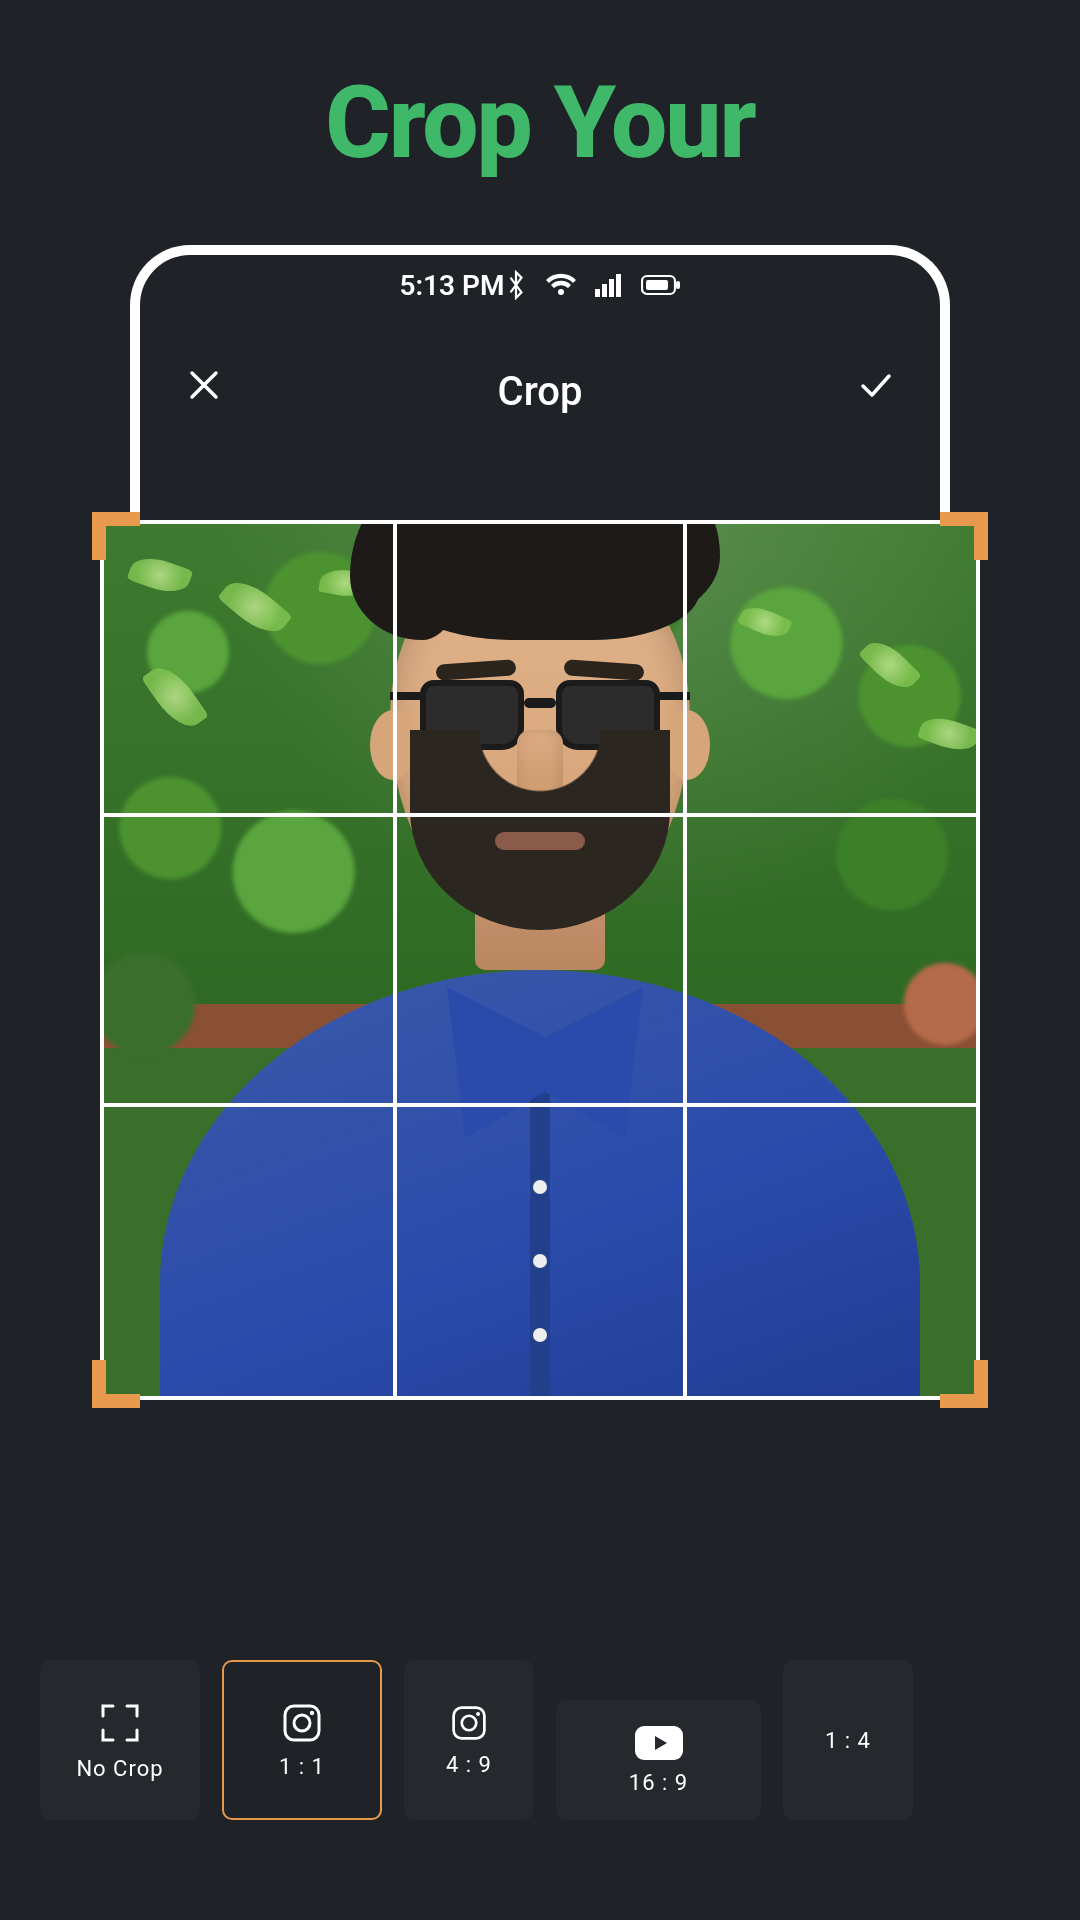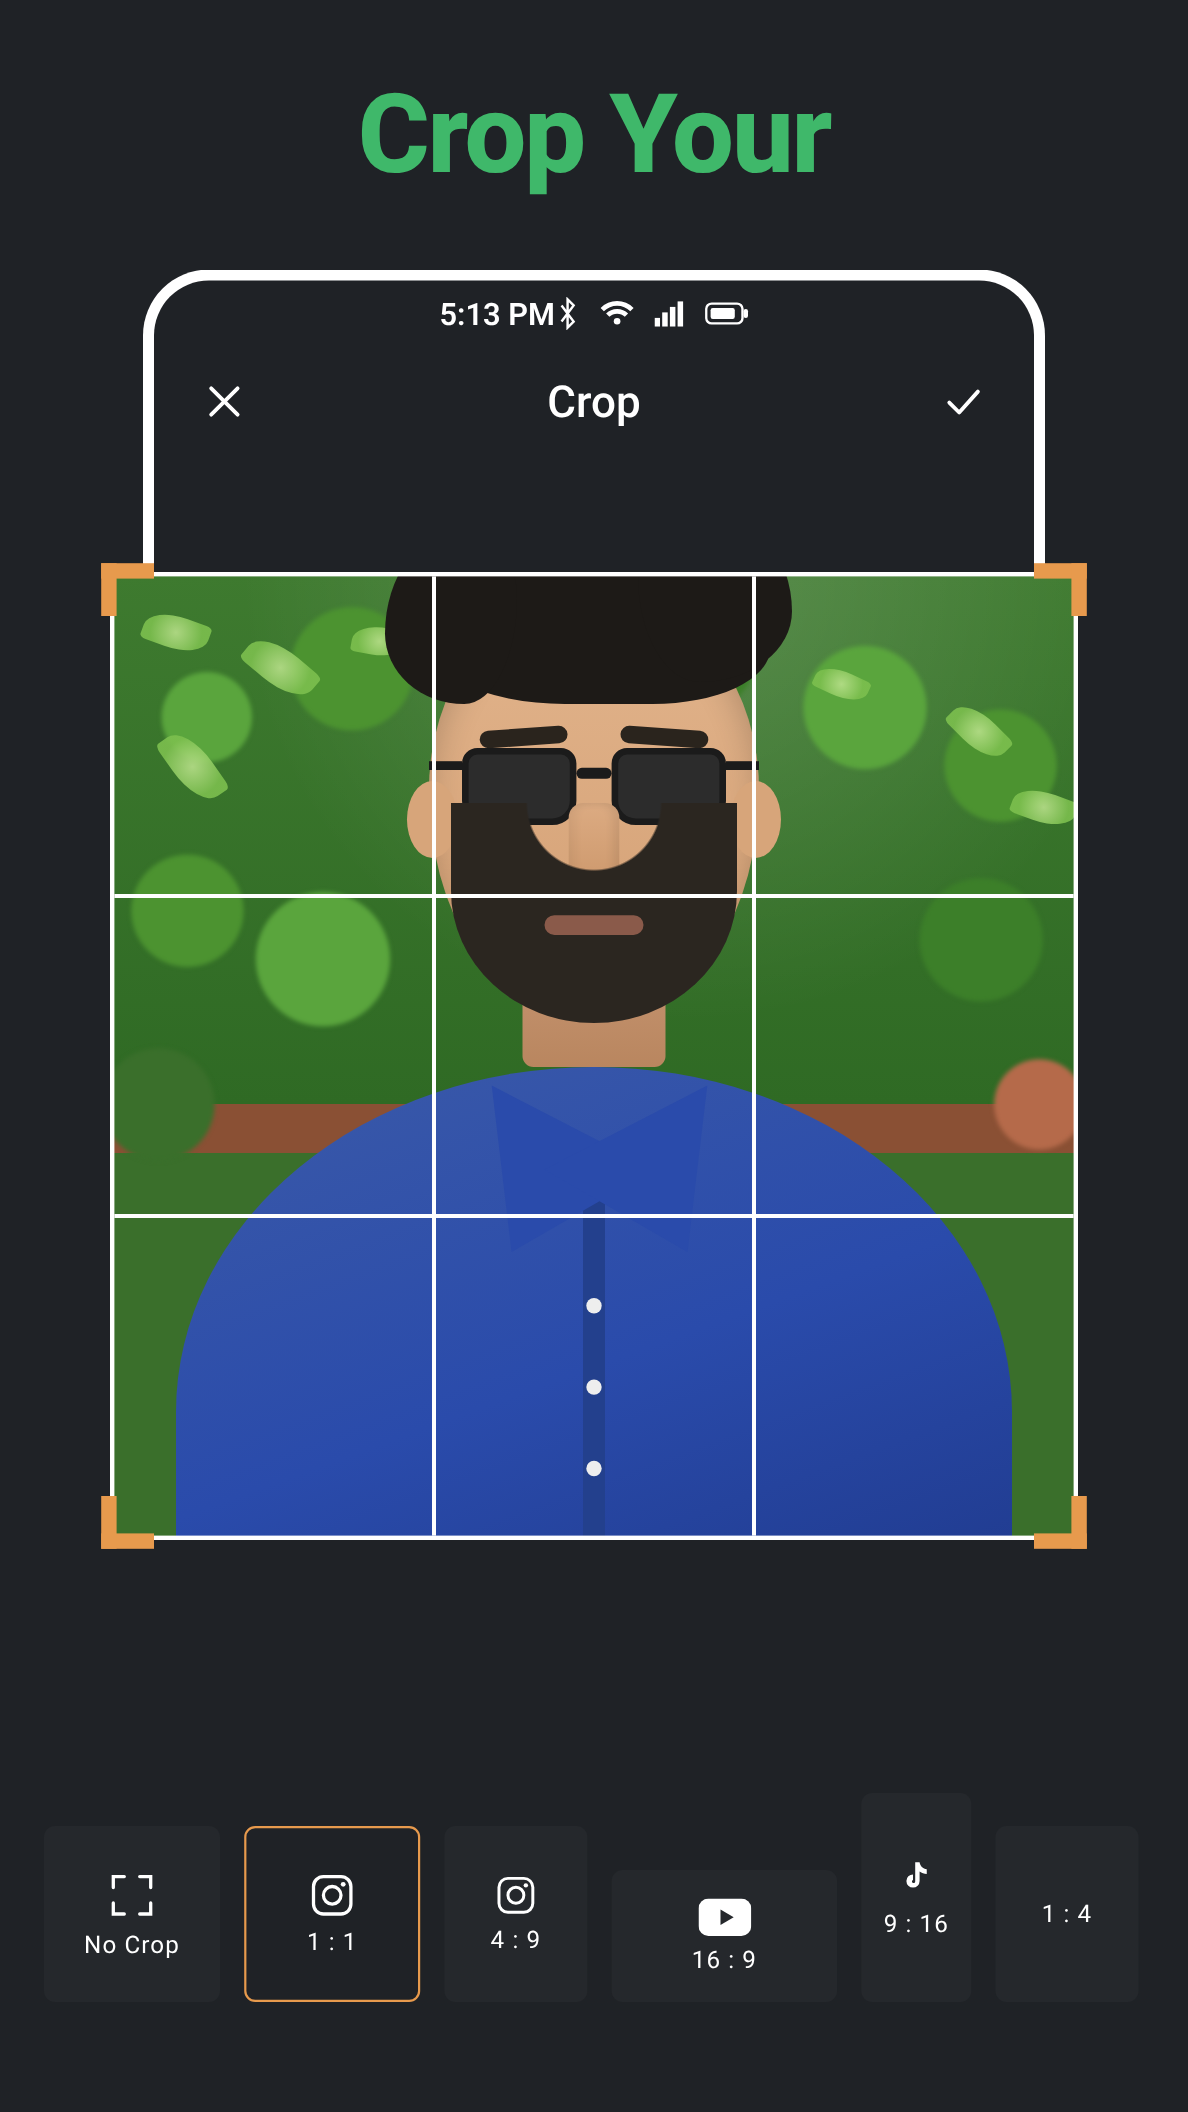--- a/index.html
+++ b/index.html
@@ -66,21 +66,21 @@
   }
   .status-right {
     display: flex;
     align-items: center;
     gap: 18px;
   }
   .status-right svg { display: block; }
   .topbar {
     height: 100px;
     display: flex;
-    align-items: center;
+    align-items: flex-end;
     justify-content: space-between;
     padding: 0 34px;
   }
   .topbar-title {
     font-size: 40px;
     font-weight: 500;
   }
   .icon-btn {
     width: 60px;
     height: 60px;
@@ -451,27 +451,19 @@
     <div class="ratio r-16-9">
       <span>
         <svg width="48" height="34" viewBox="0 0 48 34">
           <rect x="0" y="0" width="48" height="34" rx="9" fill="#fff"></rect>
           <polygon points="20,10 20,24 32,17" fill="#25282c"></polygon>
         </svg>
       </span>
       <span class="label">16 : 9</span>
     </div>
 
-    <div class="ratio r-9-16">
-      <span>
-        <svg width="34" height="38" viewBox="0 0 34 38" fill="#fff">
-          <path d="M20 4v17a6 6 0 11-6-6v5a1.5 1.5 0 102 1.4V4h4c.4 3.4 3 6 6.5 6.3v4.3c-2.4 0-4.6-.8-6.5-2.2z"></path>
-        </svg>
-      </span>
-      <span class="label">9 : 16</span>
-    </div>
 
     <div class="ratio r-3-4">
       <span class="label">1 : 4</span>
     </div>
   </div>
 
 </div>
 
 </body></html>

